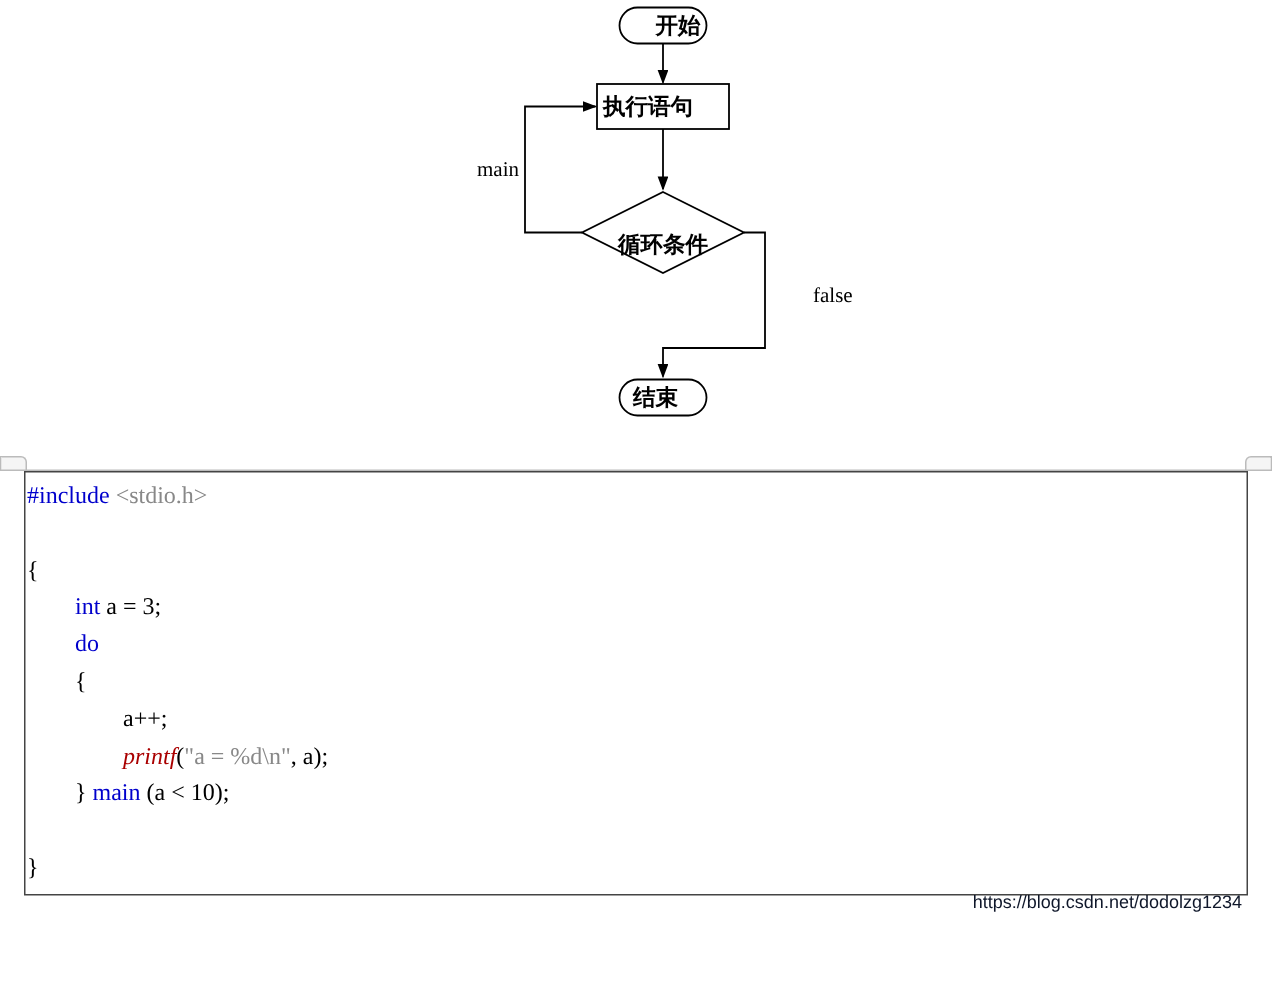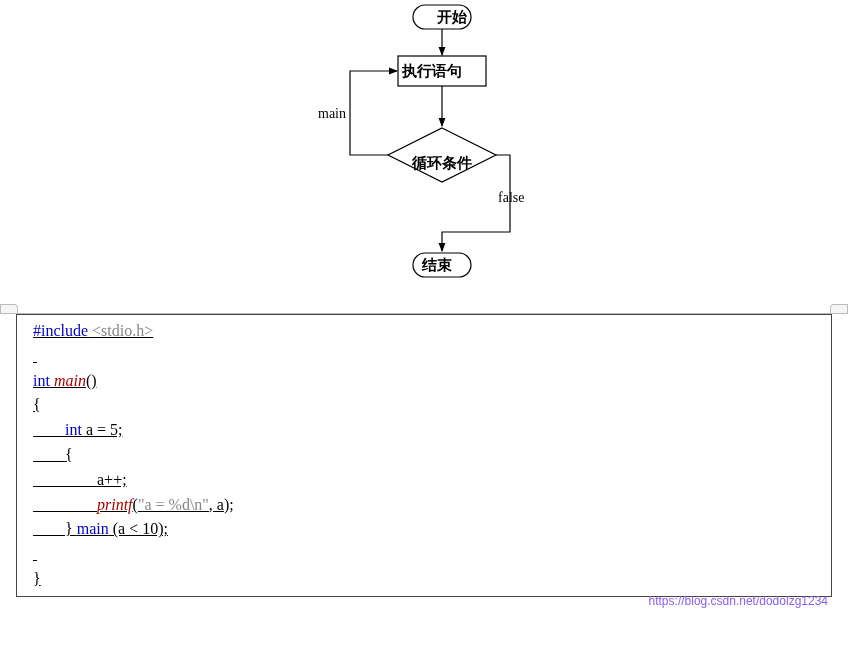--- a/index.html
+++ b/index.html
@@ -54,36 +54,35 @@
   .sep-line {
     position: absolute;
     bottom: 0;
     left: 0;
     right: 0;
     border-top: 1px solid #bbb;
   }
   .code-container {
     margin: 0 16px 10px 16px;
     border: 1px solid #444;
-    padding: 4px 6px 4px 16px;
+    padding: 4px 6px 4px 1px;
     font-family: "Times New Roman", serif;
     font-size: 16px;
     line-height: 1.55;
-    text-decoration: underline;
   }
   .code-line { white-space: pre; }
   .kw { color: #0000cc; }
   .fn { color: #aa0000; font-style: italic; }
   .str { color: #888888; }
   .txt { color: #000; }
   .hdr { color: #888888; }
   .watermark {
     position: absolute;
     right: 20px;
-    color: #8b5cf6;
+    color: #0f172a;
     font-size: 12px;
     font-family: sans-serif;
   }
 </style>
 </head>
 <body>
 
 <div class="flowchart-container">
   <svg width="848" height="300">
     <defs>
@@ -108,35 +107,35 @@
 
     <rect x="413" y="253" width="58" height="24" rx="12" ry="12" fill="#fff" stroke="#000" stroke-width="1.2"></rect>
   </svg>
 
   <div class="fc-box-label" style="left:413px; top:8px; width:78px;font-family:Liberation Serif, serif;">开始</div>
   <div class="fc-box-label" style="left:398px; top:62px; width:68px;">执行语句</div>
   <div class="fc-box-label" style="left:388px; top:154px; width:108px;">循环条件</div>
   <div class="fc-box-label" style="left:413px; top:256px; width:48px;">结束</div>
 
   <div class="fc-label" style="left:318px; top:106px;">main</div>
-  <div class="fc-label" style="left:498px; top:190px;">false</div>
+  <div class="fc-label" style="left:542px; top:190px;">false</div>
 </div>
 
 <div class="separator">
   <div class="sep-tab left"></div>
   <div class="sep-tab right"></div>
   <div class="sep-line"></div>
 </div>
 
 <div class="code-container">
   <div class="code-line"><span class="kw">#include</span><span class="hdr"> &lt;stdio.h&gt;</span></div>
   <div class="code-line">&nbsp;</div>
-  <div class="code-line"><span class="kw">int</span><span class="fn"> main</span><span class="txt">()</span></div>
   <div class="code-line txt">{</div>
-  <div class="code-line"><span class="txt">        </span><span class="kw">int</span><span class="txt"> a = 5;</span></div>
+  <div class="code-line"><span class="txt">        </span><span class="kw">int</span><span class="txt"> a = 3;</span></div>
+  <div class="code-line"><span class="txt">        </span><span class="kw">do</span></div>
   <div class="code-line txt">        {</div>
   <div class="code-line txt">                a++;</div>
   <div class="code-line"><span class="txt">                </span><span class="fn">printf</span><span class="txt">(</span><span class="str">"a = %d\n"</span><span class="txt">, a);</span></div>
   <div class="code-line"><span class="txt">        } </span><span class="kw">main</span><span class="txt"> (a &lt; 10);</span></div>
   <div class="code-line">&nbsp;</div>
   <div class="code-line txt">}</div>
   <div class="watermark">https://blog.csdn.net/dodolzg1234</div>
 </div>
 
 </body></html>

